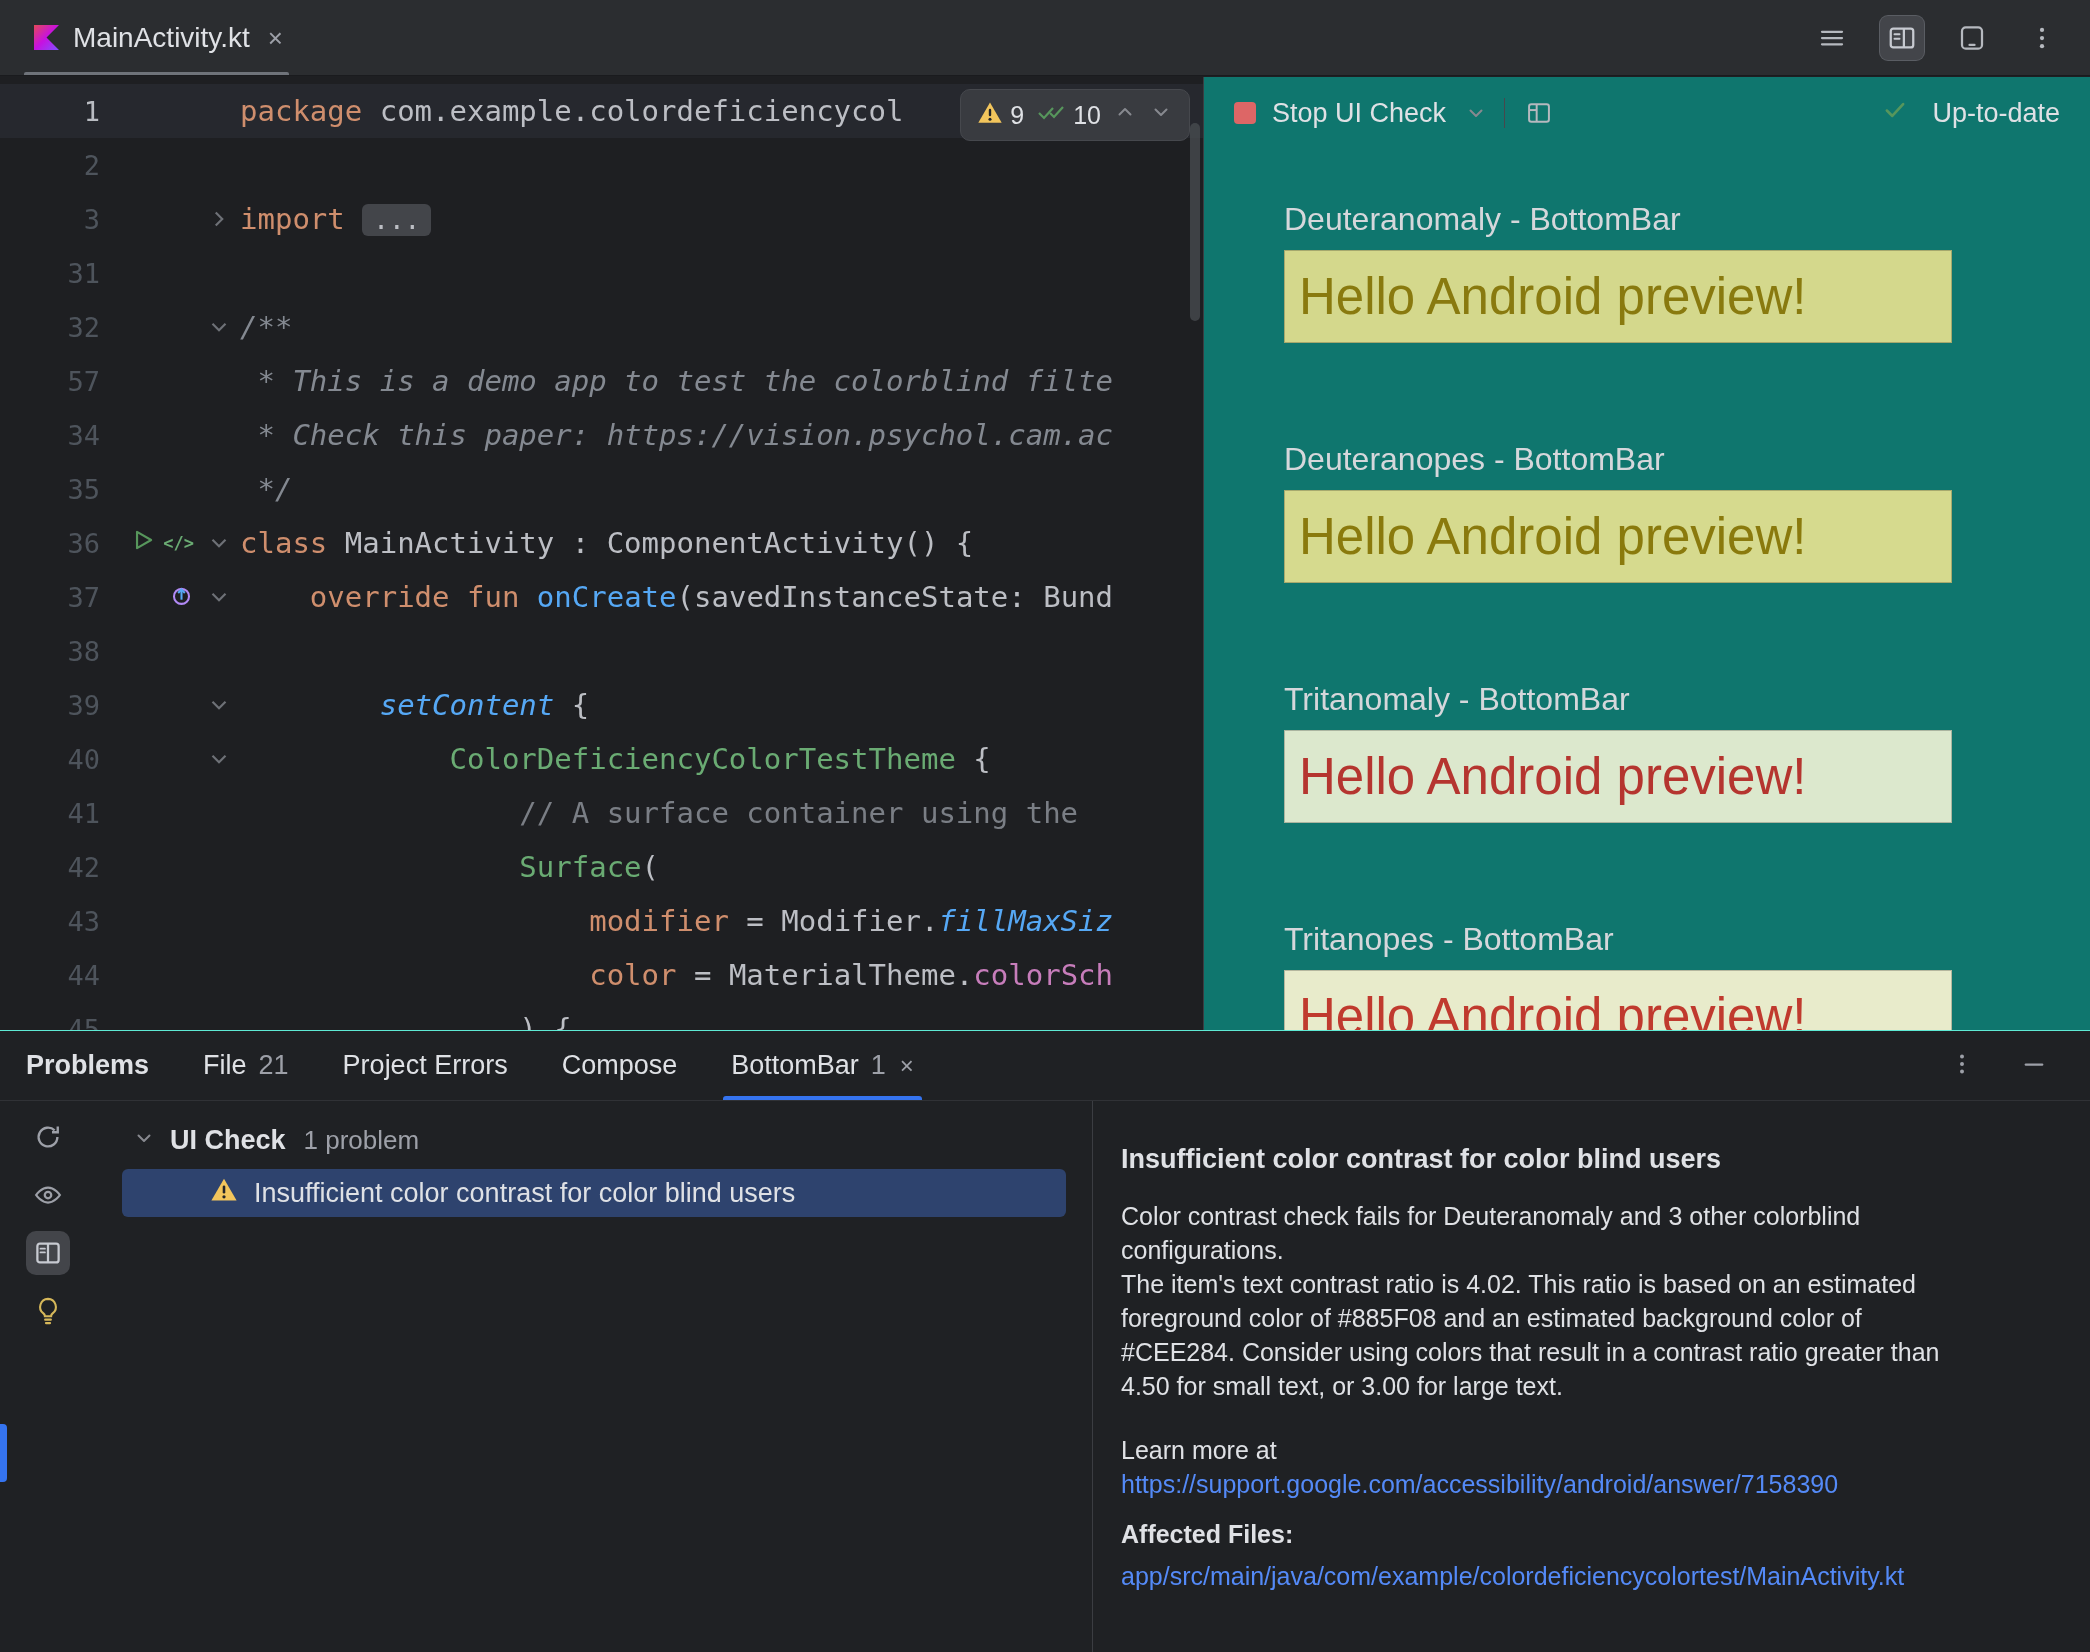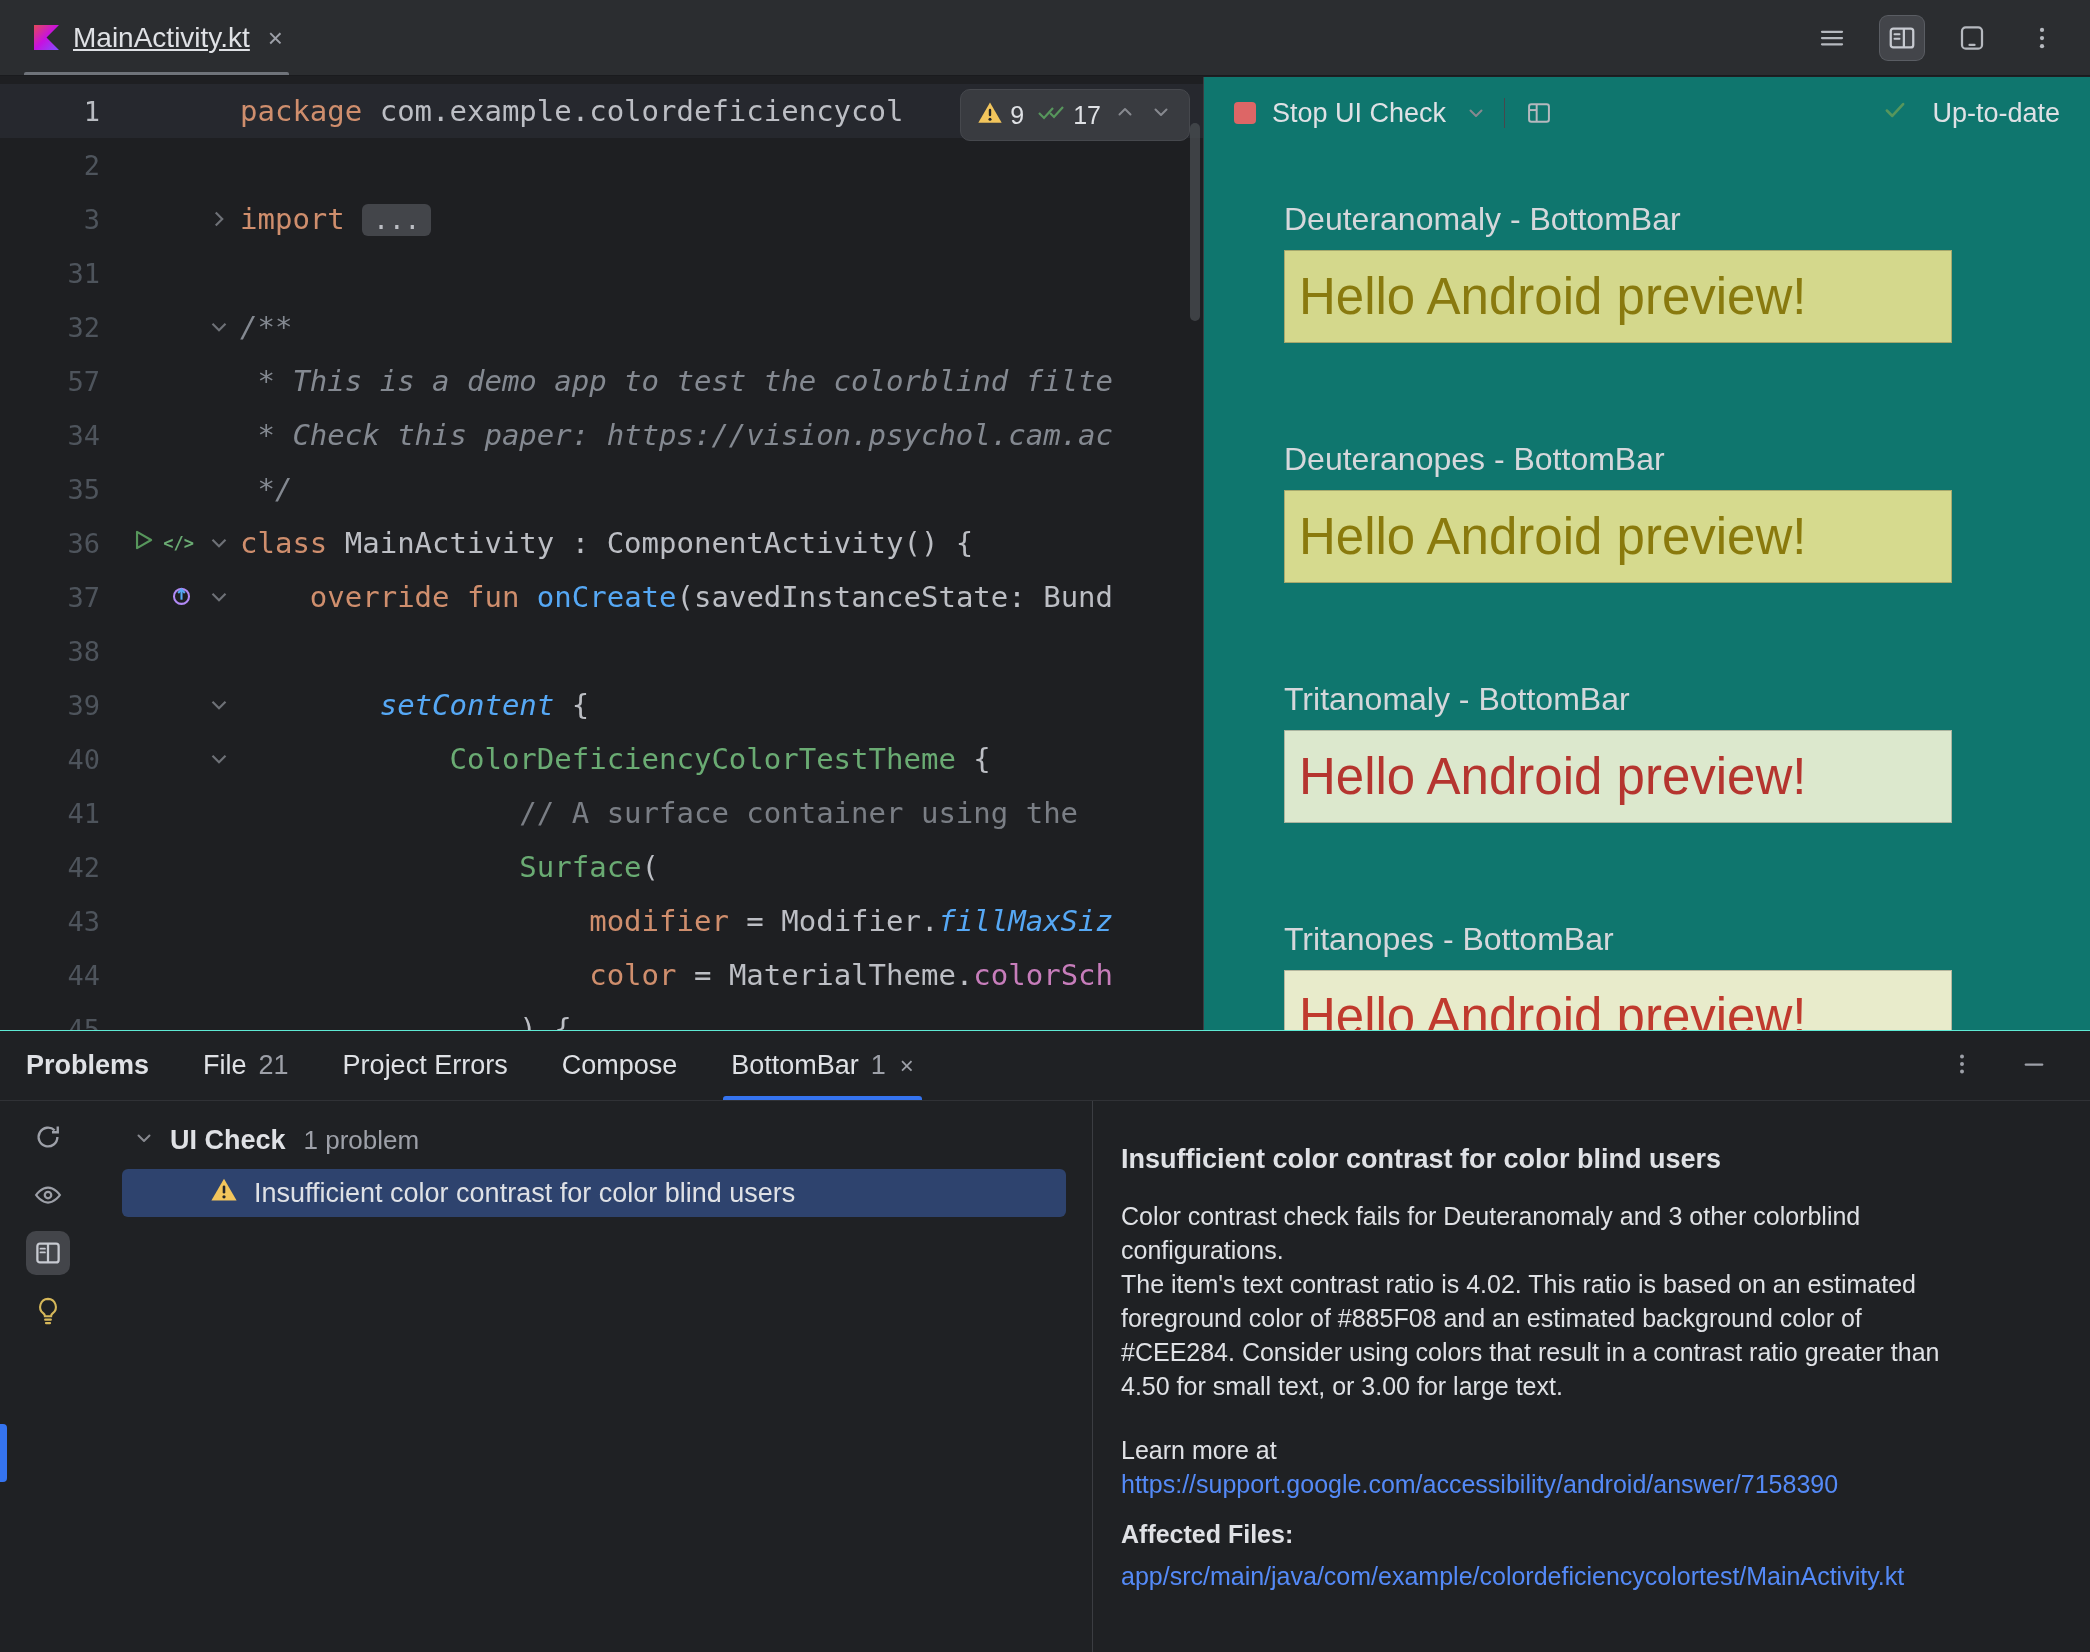--- a/index.html
+++ b/index.html
@@ -8,21 +8,21 @@
   .app { position:relative; width:2090px; height:1652px; overflow:hidden; background:#1e1f22; }
 
   
   .header { position:absolute; top:0; left:0; right:0; height:76px; background:#2b2d30;
             border-bottom:1px solid #1a1b1e; display:flex; align-items:center; }
   .tab { position:relative; height:100%; display:flex; align-items:center; gap:14px; padding:0 20px 0 34px; }
   .tab::after { content:""; position:absolute; left:24px; right:14px; bottom:0; height:3px; background:#6f737a; border-radius:2px 2px 0 0; }
   .kotlin-icon { width:25px; height:25px; flex:none;
       background:linear-gradient(135deg,#e44857 0%,#c711e1 50%,#7f52ff 100%);
       clip-path:polygon(0 0,100% 0,50% 50%,100% 100%,0 100%); }
-  .tab-title { font-size:28px; color:#dfe1e5;text-decoration:underline; }
+  .tab-title { font-size:28px; color:#dfe1e5; }
   .tab-close { color:#9da0a8; font-size:26px; line-height:1; margin-left:4px; }
   .header-icons { margin-left:auto; display:flex; align-items:center; gap:26px; padding-right:26px; }
   .hicon { width:44px; height:44px; display:flex; align-items:center; justify-content:center; border-radius:8px; }
   .hicon.active { background:#43454a; box-shadow:0 0 0 1px #5a5d63; }
 
   
   .main { position:absolute; top:77px; left:0; width:2090px; height:953px; display:flex; }
 
   
   .editor { width:1203px; flex:none; position:relative; overflow:hidden; background:#1e1f22; padding-top:7px; }
@@ -309,21 +309,21 @@
           </span>
           <span>9</span>
         </div>
         <div class="iw-group">
           <span>
             <svg width="30" height="24" viewBox="0 0 30 24">
                 <path d="M3 13l5 5 9-10" fill="none" stroke="#57965c" stroke-width="2.2"></path>
                 <path d="M14 13l4 4 9-10" fill="none" stroke="#57965c" stroke-width="2.2"></path>
               </svg>
           </span>
-          <span>17</span>
+          <span>10</span>
         </div>
         <span>
           <svg width="24" height="24" viewBox="0 0 24 24">
               <path d="M6.5 14.5 12 9l5.5 5.5" fill="none" stroke="#87898f" stroke-width="2" stroke-linecap="round" stroke-linejoin="round"></path>
             </svg>
         </span>
         <span>
           <svg width="24" height="24" viewBox="0 0 24 24">
               <path d="M6.5 9.5 12 15l5.5-5.5" fill="none" stroke="#87898f" stroke-width="2" stroke-linecap="round" stroke-linejoin="round"></path>
             </svg>

